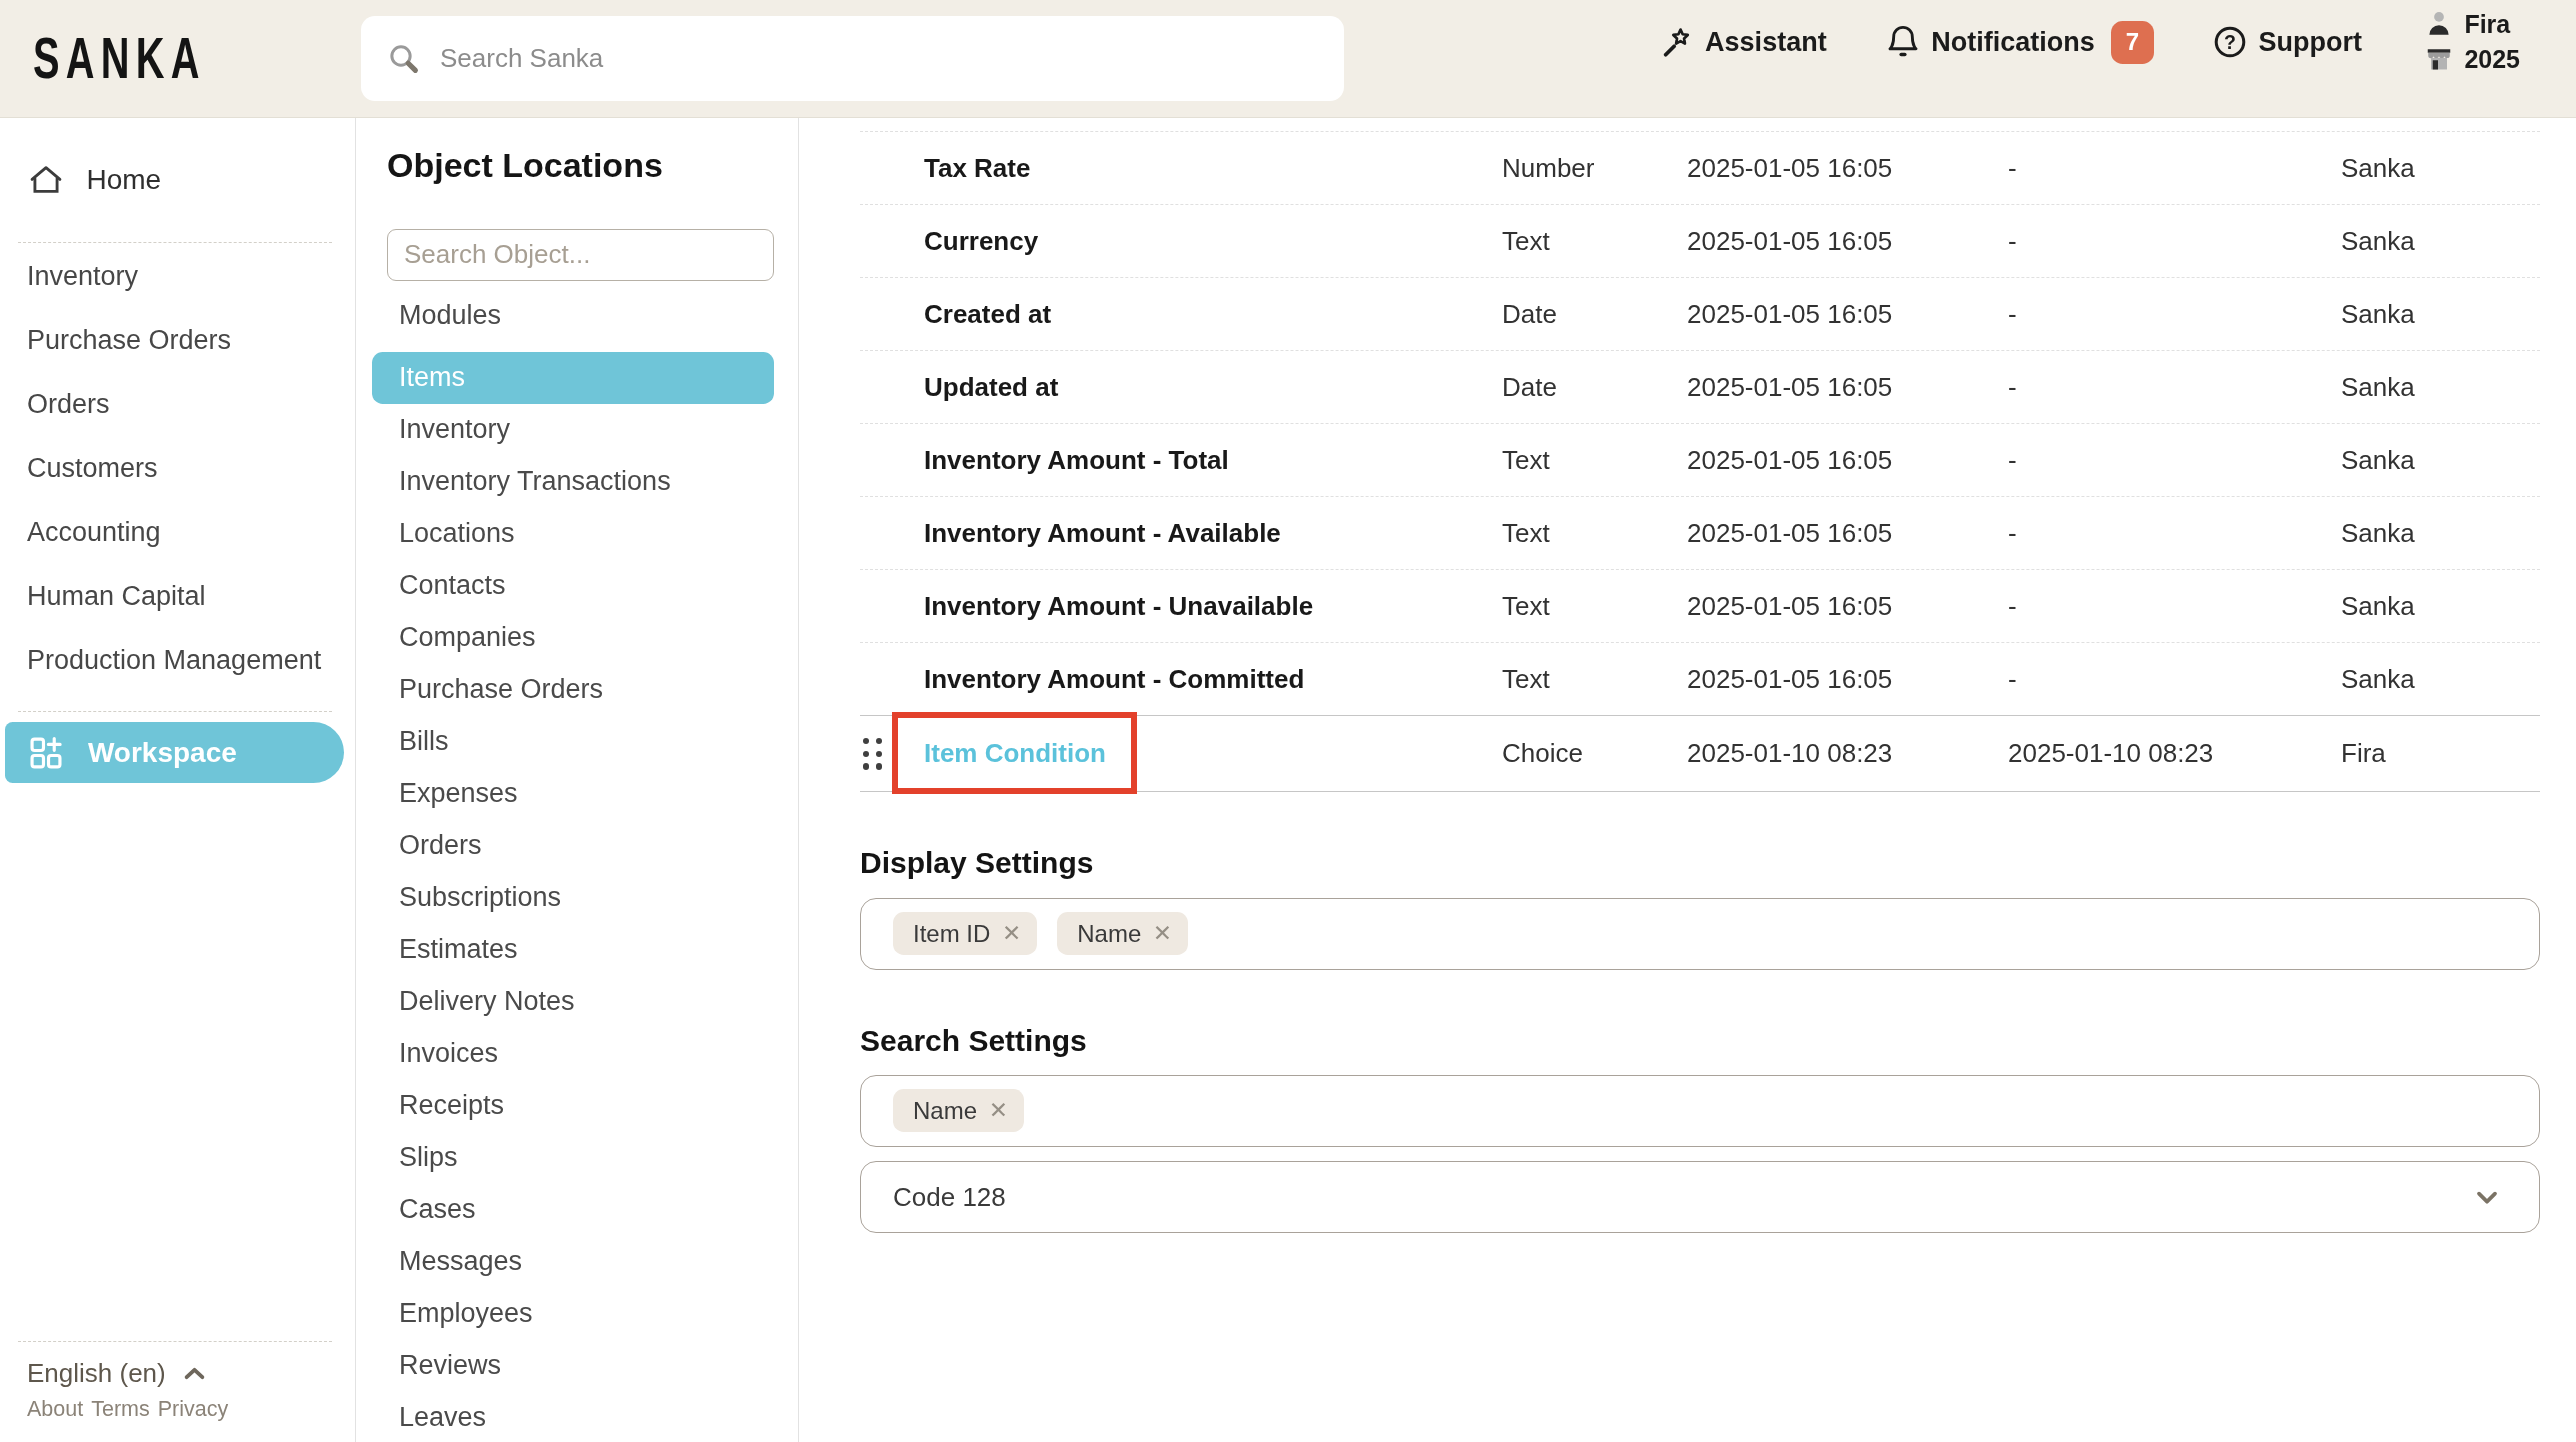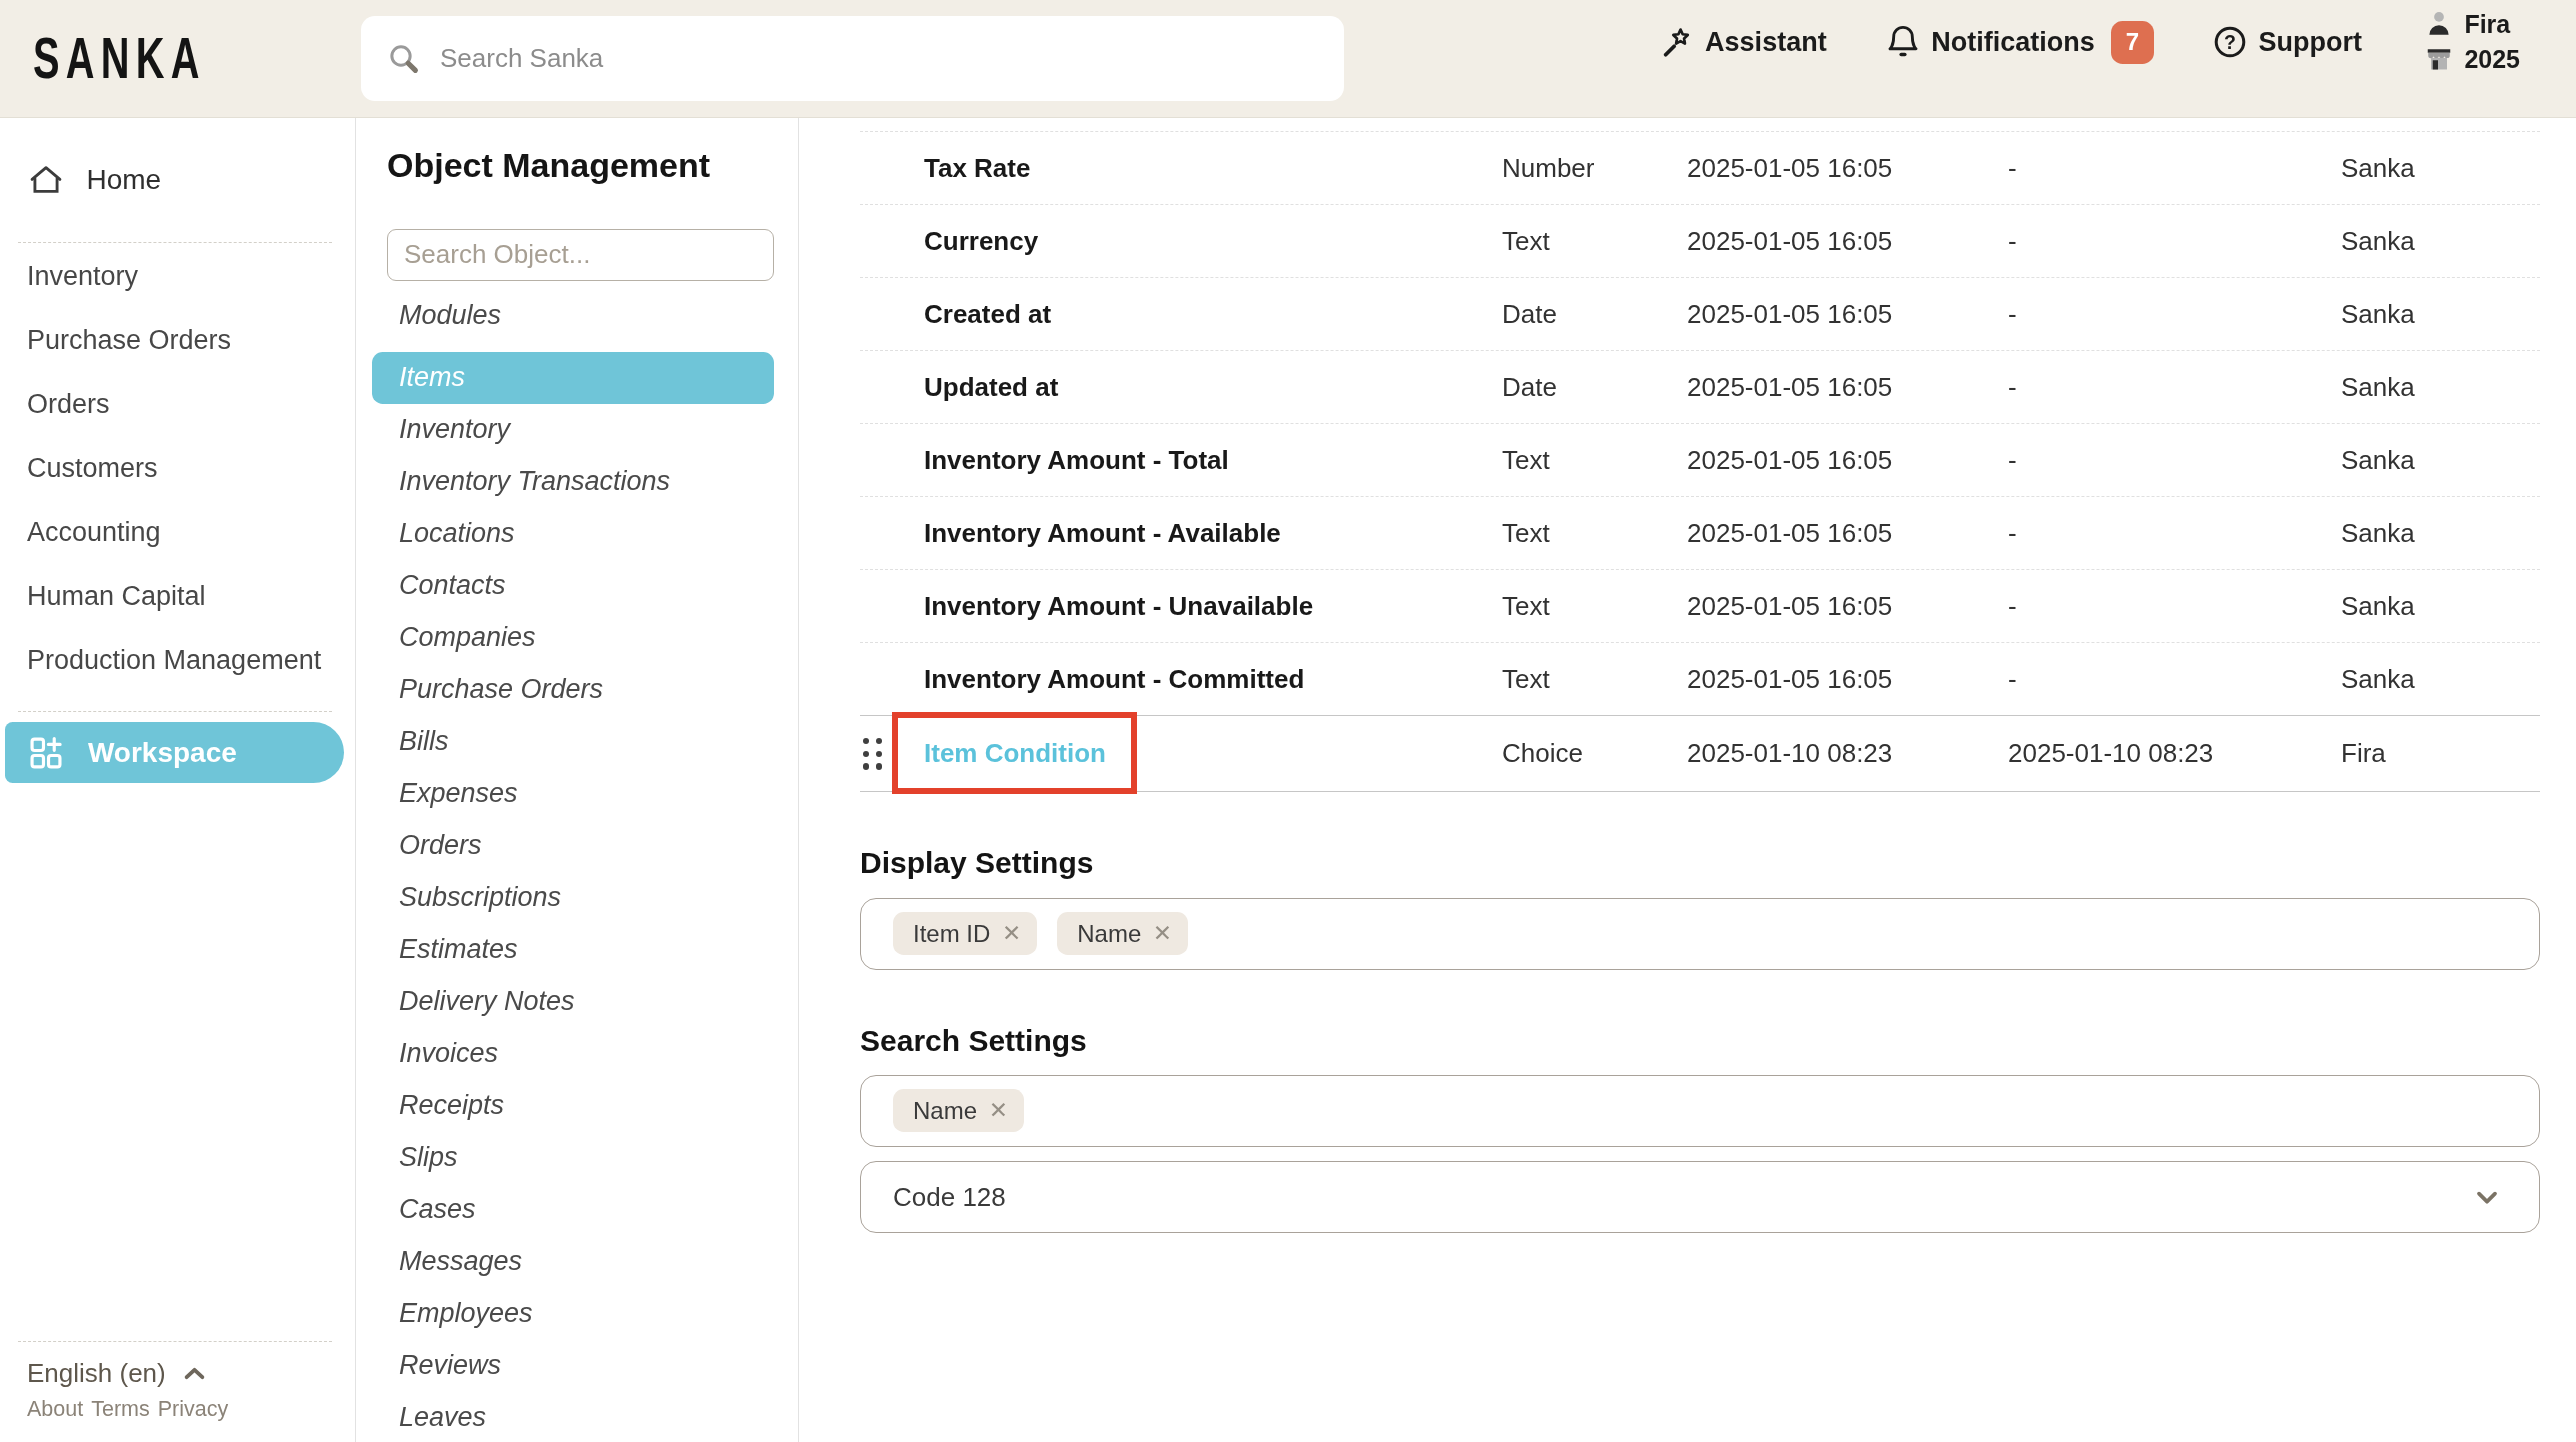--- a/index.html
+++ b/index.html
@@ -42,21 +42,21 @@
 
   
   .objpanel{position:absolute;left:357px;top:118px;width:442px;height:1325px;background:#fff;border-right:0.9px solid #E2E2E2;
     box-sizing:border-box;padding-left:30px;overflow:hidden;}
   .objtitle{margin-top:27px;font-size:34px;font-weight:700;color:#151515;line-height:41px;}
   .objsearch{margin-top:14.3px;width:387px;height:52px;border:1.8px solid #B6B0A6;border-radius:9px;box-sizing:border-box;
     padding:0 16px;font-size:26px;color:#333;outline:none;font-family:inherit;}
   .objsearch::placeholder{color:#A79F93;}
   .objlist{margin:9px 0 0 -15px;width:402px;}
   .obj-item{height:52px;display:flex;align-items:center;padding-left:27px;font-size:27px;color:#4A4A4A;
-    border-radius:10.7px;cursor:pointer;box-sizing:border-box;font-style:italic;}
+    border-radius:10.7px;cursor:pointer;box-sizing:border-box;}
   .obj-item.selected{background:var(--teal,#6FC5D8);color:#fff;margin-top:10px;}
 
   
   .main{position:absolute;left:801px;top:118px;width:1775px;height:1157px;overflow:hidden;box-sizing:border-box;
     padding:0 36px 0 59px;}
   .ftable{margin-top:13.4px;border-top:1.8px dashed #E0E0E0;}
   .trow{display:grid;grid-template-columns:64px 578px 185px 321px 333px 1fr;align-items:center;height:72px;
     border-bottom:1.8px dashed #E0E0E0;font-size:26px;color:#323232;position:relative;}
   .trow .name{font-weight:700;color:#191919;}
   .trow.nob{border-bottom:none;}
@@ -202,21 +202,21 @@
       </div>
       <div class="flinks">
           <span class="flink">About</span>
           <span class="flink">Terms</span>
           <span class="flink">Privacy</span>
         </div>
     </div>
   </aside>
 
   <aside class="objpanel">
-    <h2 class="objtitle">Object Management</h2>
+    <h2 class="objtitle">Object Locations</h2>
     <input class="objsearch" type="text" placeholder="Search Object..." style="">
     <div class="objlist">
         <div class="obj-item">Modules</div>
         <div class="obj-item selected">Items</div>
         <div class="obj-item">Inventory</div>
         <div class="obj-item">Inventory Transactions</div>
         <div class="obj-item">Locations</div>
         <div class="obj-item">Contacts</div>
         <div class="obj-item">Companies</div>
         <div class="obj-item">Purchase Orders</div>

